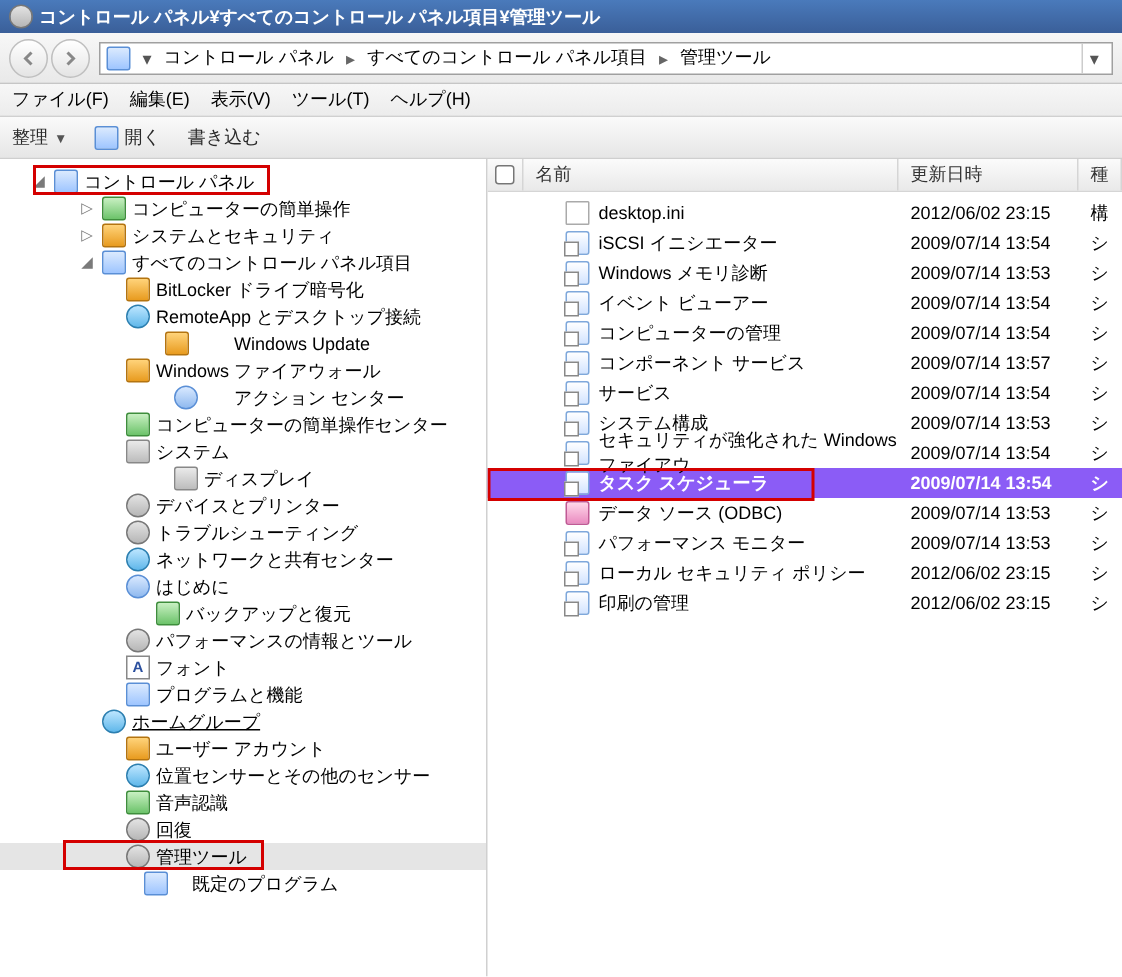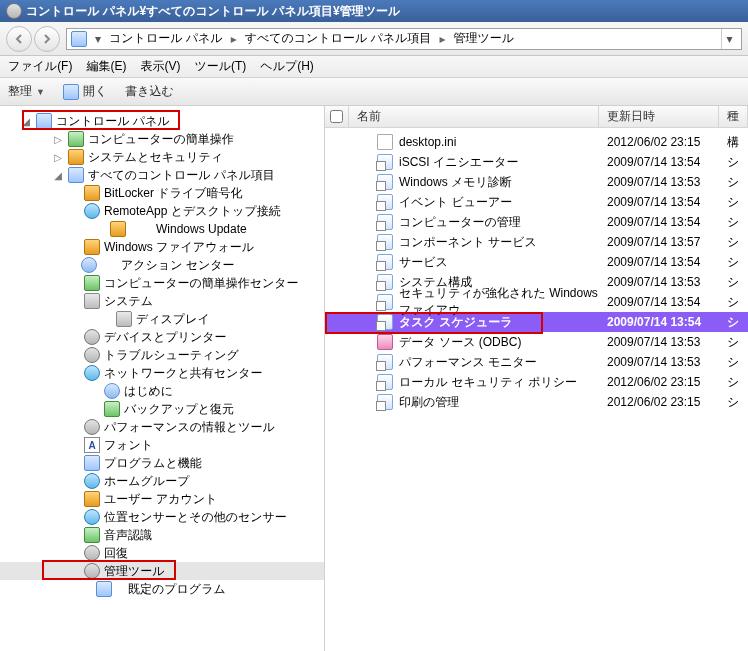--- a/index.html
+++ b/index.html
@@ -149,21 +149,21 @@
         <div class="node" style="padding-left: 68px; gap: 30px;">
           <span class="expander"></span>
           <span class="icon ic-shield"></span>
           <span class="lbl">Windows Update</span>
         </div>
         <div class="node" style="padding-left: 68px;">
           <span class="expander"></span>
           <span class="icon ic-shield"></span>
           <span class="lbl">Windows ファイアウォール</span>
         </div>
-        <div class="node" style="padding-left: 45px; gap: 24px;">
+        <div class="node" style="padding-left: 80px; gap: 24px;">
           <span class="expander"></span>
           <span class="icon ic-info"></span>
           <span class="lbl">アクション センター</span>
         </div>
         <div class="node" style="padding-left: 68px;">
           <span class="expander"></span>
           <span class="icon ic-green"></span>
           <span class="lbl">コンピューターの簡単操作センター</span>
         </div>
         <div class="node" style="padding-left: 68px;">
@@ -184,21 +184,21 @@
         <div class="node" style="padding-left: 68px;">
           <span class="expander"></span>
           <span class="icon ic-gear"></span>
           <span class="lbl">トラブルシューティング</span>
         </div>
         <div class="node" style="padding-left: 68px;">
           <span class="expander"></span>
           <span class="icon ic-net"></span>
           <span class="lbl">ネットワークと共有センター</span>
         </div>
-        <div class="node" style="padding-left: 88px; text-align: right;">
+        <div class="node" style="padding-left: 68px; text-align: right;">
           <span class="expander"></span>
           <span class="icon ic-info"></span>
           <span class="lbl">はじめに</span>
         </div>
         <div class="node" style="padding-left: 88px;">
           <span class="expander"></span>
           <span class="icon ic-green"></span>
           <span class="lbl">バックアップと復元</span>
         </div>
         <div class="node" style="padding-left: 68px;">
@@ -209,21 +209,21 @@
         <div class="node" style="padding-left: 68px;">
           <span class="expander"></span>
           <span class="icon ic-font">A</span>
           <span class="lbl">フォント</span>
         </div>
         <div class="node" style="padding-left: 68px;">
           <span class="expander"></span>
           <span class="icon ic-generic"></span>
           <span class="lbl">プログラムと機能</span>
         </div>
-        <div class="node" style="padding-left: 68px;">
+        <div class="node" style="padding-left: 52px; text-decoration: underline;">
           <span class="expander"></span>
           <span class="icon ic-net"></span>
           <span class="lbl">ホームグループ</span>
         </div>
         <div class="node" style="padding-left: 68px;">
           <span class="expander"></span>
           <span class="icon ic-shield"></span>
           <span class="lbl">ユーザー アカウント</span>
         </div>
         <div class="node" style="padding-left: 68px;">

